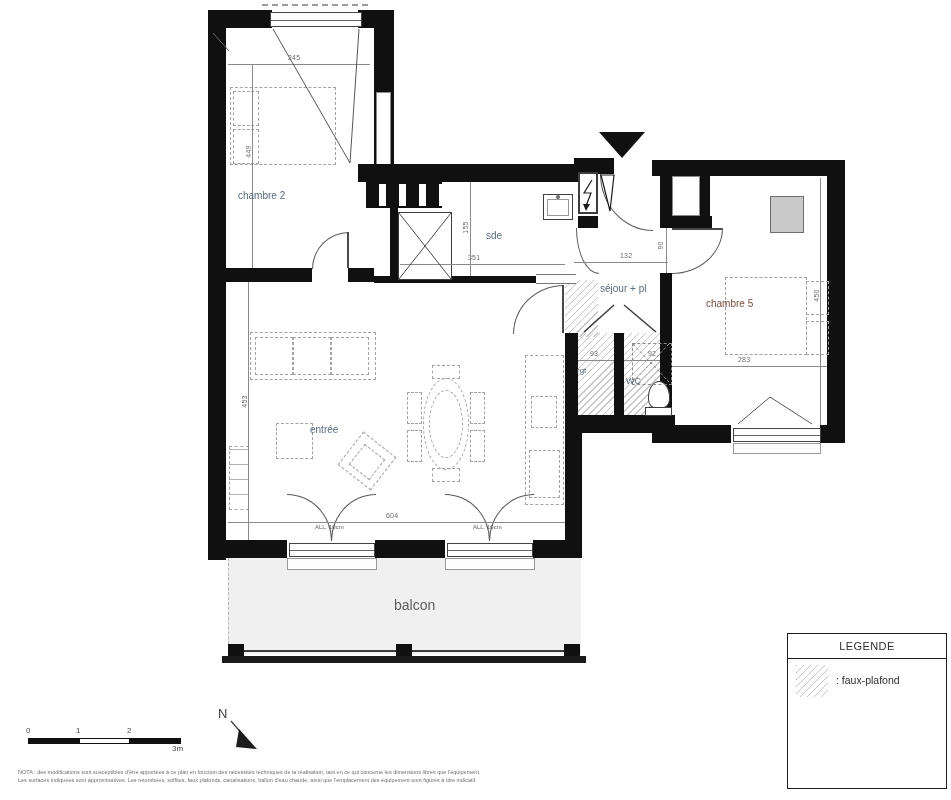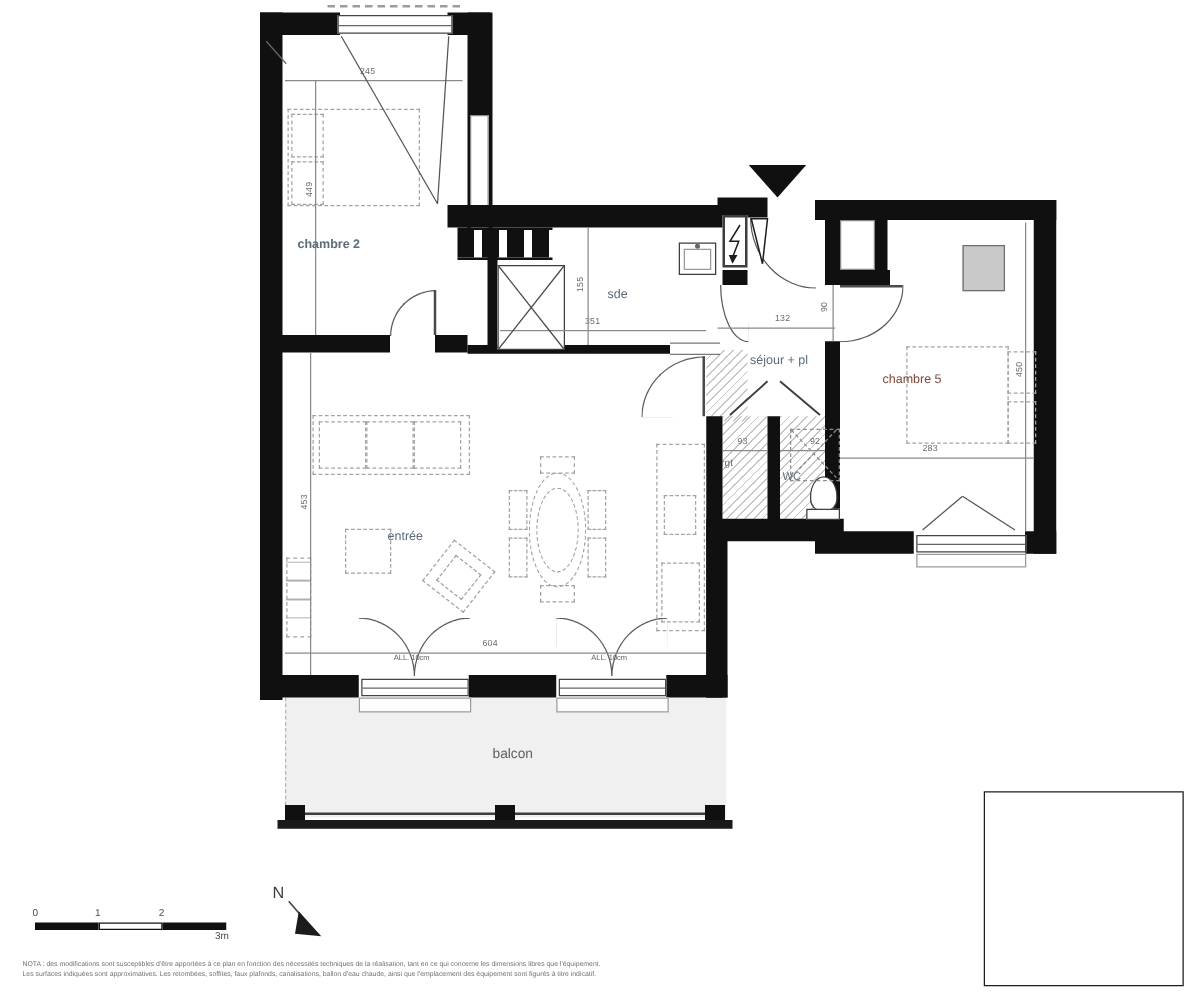--- a/index.html
+++ b/index.html
@@ -48,21 +48,21 @@
 <div id="canvas">
 
   <div id="tri"></div>
 
   <div class="abs" style="left:228px;top:558px;width:352px;height:96px;background:#f0f0f0;border-left:1px dashed #b5b5b5;"></div>
   <div class="thinline" style="left:230px;top:650px;width:348px;height:2px;background:#3c3c3c;"></div>
   <div class="w" style="left:228px;top:644px;width:16px;height:16px;"></div>
   <div class="w" style="left:396px;top:644px;width:16px;height:16px;"></div>
   <div class="w" style="left:564px;top:644px;width:16px;height:16px;"></div>
   <div class="w" style="left:222px;top:656px;width:364px;height:7px;background:#1a1a1a;"></div>
-  <div class="roomlabel" style="left:394px;top:597px;font-size:11px;color:#5f5f5f;">balcon</div>
+  <div class="roomlabel" style="left:394px;top:597px;font-size:14px;color:#5f5f5f;">balcon</div>
 
   <div class="hatch" style="left:565px;top:280px;width:33px;height:57px;"></div>
   <div class="hatch" style="left:578px;top:333px;width:36px;height:82px;"></div>
   <div class="hatch" style="left:624px;top:333px;width:48px;height:82px;"></div>
 
   <div class="w" style="left:208px;top:10px;width:64px;height:18px;"></div>
   <div class="w" style="left:358px;top:10px;width:34px;height:18px;"></div>
   <div class="w" style="left:208px;top:10px;width:18px;height:550px;"></div>
   <div class="w" style="left:374px;top:10px;width:20px;height:180px;"></div>
   <div class="abs" style="left:376px;top:92px;width:15px;height:96px;background:#fff;border:1px solid #8a8a8a;box-sizing:border-box;"></div>
@@ -179,21 +179,21 @@
   <div class="dimtext" style="left:386px;top:512px;">604</div>
   <div class="thinline" style="left:248px;top:282px;width:1px;height:258px;"></div>
   <div class="dimtext vert" style="left:238px;top:398px;">453</div>
   <div class="thinline" style="left:578px;top:360px;width:36px;height:1px;"></div>
   <div class="dimtext" style="left:590px;top:350px;">93</div>
   <div class="thinline" style="left:624px;top:360px;width:36px;height:1px;"></div>
   <div class="dimtext" style="left:648px;top:350px;">92</div>
   <div class="allg" style="left:315px;top:524px;">ALL. 10cm</div>
   <div class="allg" style="left:473px;top:524px;">ALL. 10cm</div>
 
-  <div class="roomlabel" style="left:238px;top:190px;font-weight:bold;">chambre 2</div>
+  <div class="roomlabel" style="left:238px;top:190px;">chambre 2</div>
   <div class="roomlabel" style="left:486px;top:230px;">sde</div>
   <div class="roomlabel" style="left:600px;top:283px;">séjour + pl</div>
   <div class="roomlabel" style="left:706px;top:298px;color:#7a4a3c;">chambre 5</div>
   <div class="roomlabel" style="left:310px;top:424px;">entrée</div>
   <div class="roomlabel" style="left:577px;top:366px;font-size:8px;">rgt</div>
   <div class="roomlabel" style="left:626px;top:376px;font-size:9px;">WC</div>
 
   <svg width="951" height="800" viewBox="0 0 951 800">
 
     <line x1="399" y1="213" x2="451" y2="279" stroke="#4a4a4a" stroke-width="1"></line>
@@ -218,20 +218,27 @@
 
     <line x1="213" y1="33" x2="229" y2="51" stroke="#666" stroke-width="1"></line>
 
     <circle cx="558" cy="197" r="2" fill="#666"></circle>
 
     <line x1="231" y1="721" x2="243" y2="735" stroke="#3d3d3d" stroke-width="1.2"></line>
     <polygon points="239,729 257,749 236,747" fill="#1c1c1c"></polygon>
   </svg>
 
   <div id="legend">
+    <div class="hdr">LEGENDE</div>
+    <div class="row">
+      <div class="ic">
+        <div class="hatch" style="position:static;width:32px;height:32px;"></div>
+      </div>
+      <div class="lb">: faux-plafond</div>
+    </div>
   </div>
 
   <div class="sb-lab" style="left:26px;top:726px;">0</div>
   <div class="sb-lab" style="left:76px;top:726px;">1</div>
   <div class="sb-lab" style="left:127px;top:726px;">2</div>
   <div class="sb-lab" style="left:172px;top:744px;">3m</div>
   <div class="sb-seg" style="left:28px;top:738px;width:51px;background:#101010;"></div>
   <div class="sb-seg" style="left:79px;top:738px;width:51px;background:#fff;border:1px solid #101010;"></div>
   <div class="sb-seg" style="left:130px;top:738px;width:51px;background:#101010;"></div>
 

